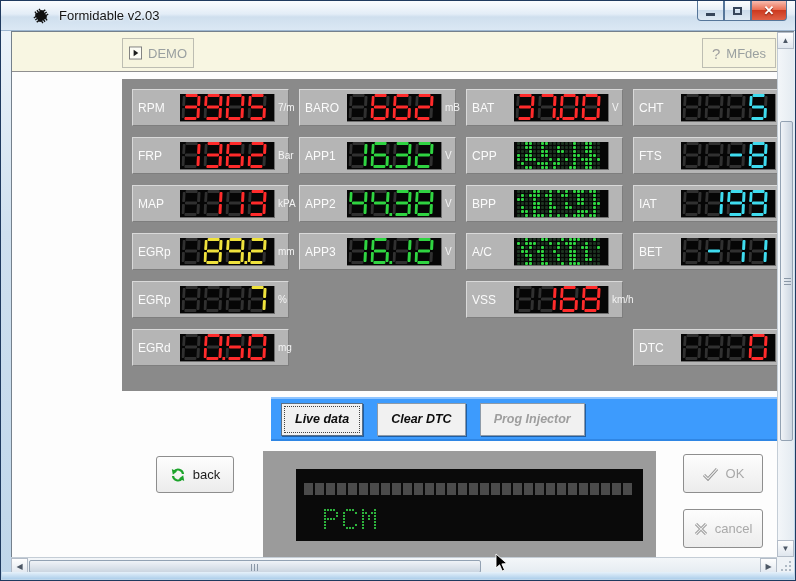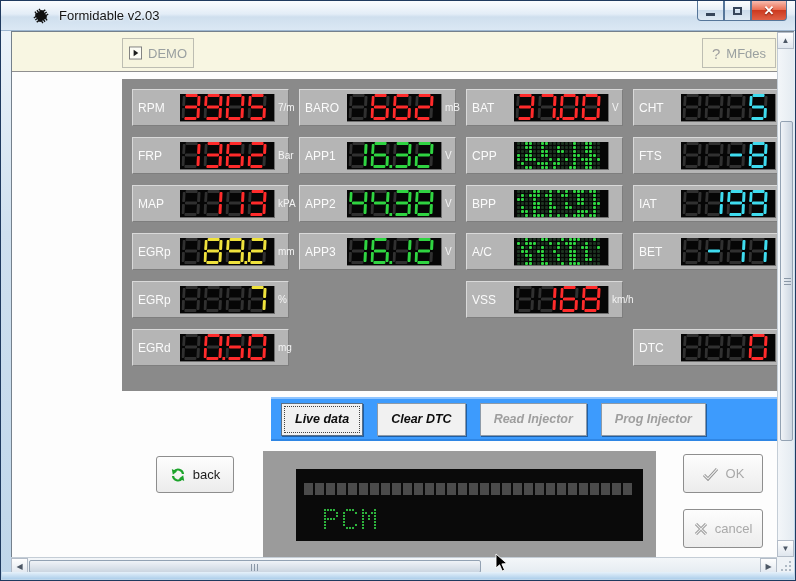--- a/index.html
+++ b/index.html
@@ -1334,21 +1334,20 @@
             <rect x="3" y="11.5" width="12" height="3" rx="1" fill="#303030"></rect>
           </svg>
         </div>
         <span class="punit"></span>
       </div>
     </div>
 
   <div class="bluebar" id="actionBar">
       <button class="abtn focus">Live data</button>
       <button class="abtn">Clear DTC</button>
-      <button class="abtn dis">Read Injector</button>
       <button class="abtn dis">Prog Injector</button>
     </div>
 
   <button class="bbtn" style="left:155px;top:455px;width:78px;height:37px;">
     <svg width="16" height="16" viewBox="0 0 16 16">
       <path d="M13,7 A5,5 0 0 0 4,4.6" stroke="#1ca32b" stroke-width="2.2" fill="none"></path>
       <polygon points="1.8,2 7,4.4 2.8,7.8" fill="#1ca32b"></polygon>
       <path d="M3,9 A5,5 0 0 0 12,11.4" stroke="#1ca32b" stroke-width="2.2" fill="none"></path>
       <polygon points="14.2,14 9,11.6 13.2,8.2" fill="#1ca32b"></polygon>
     </svg>

